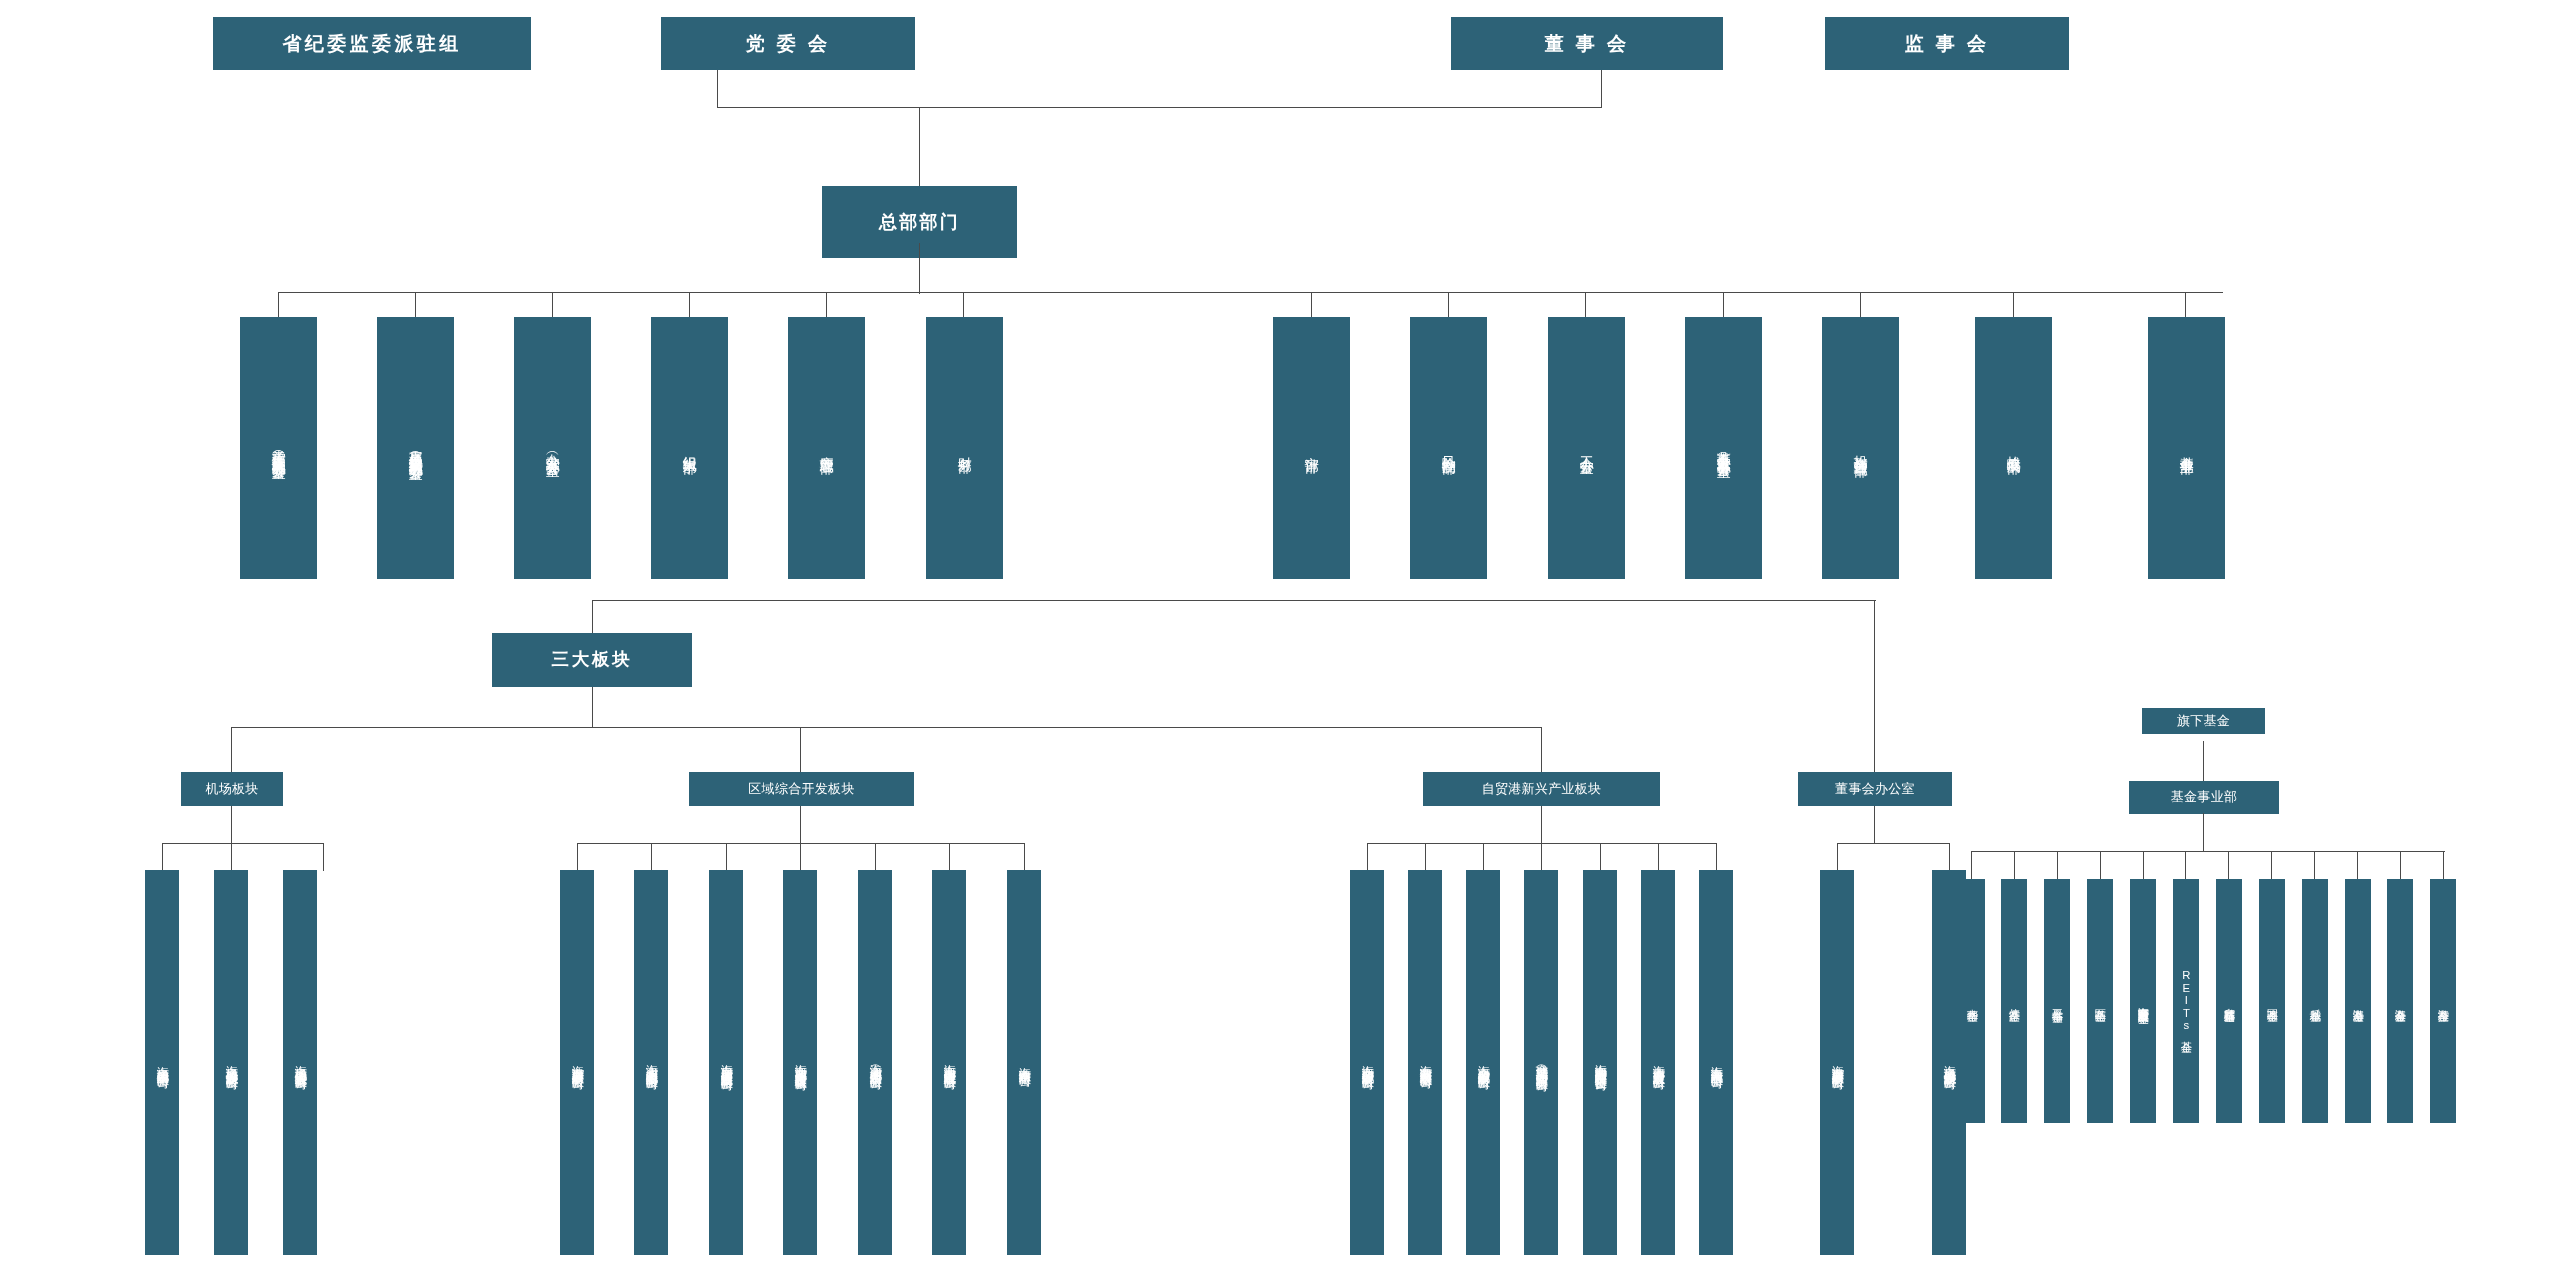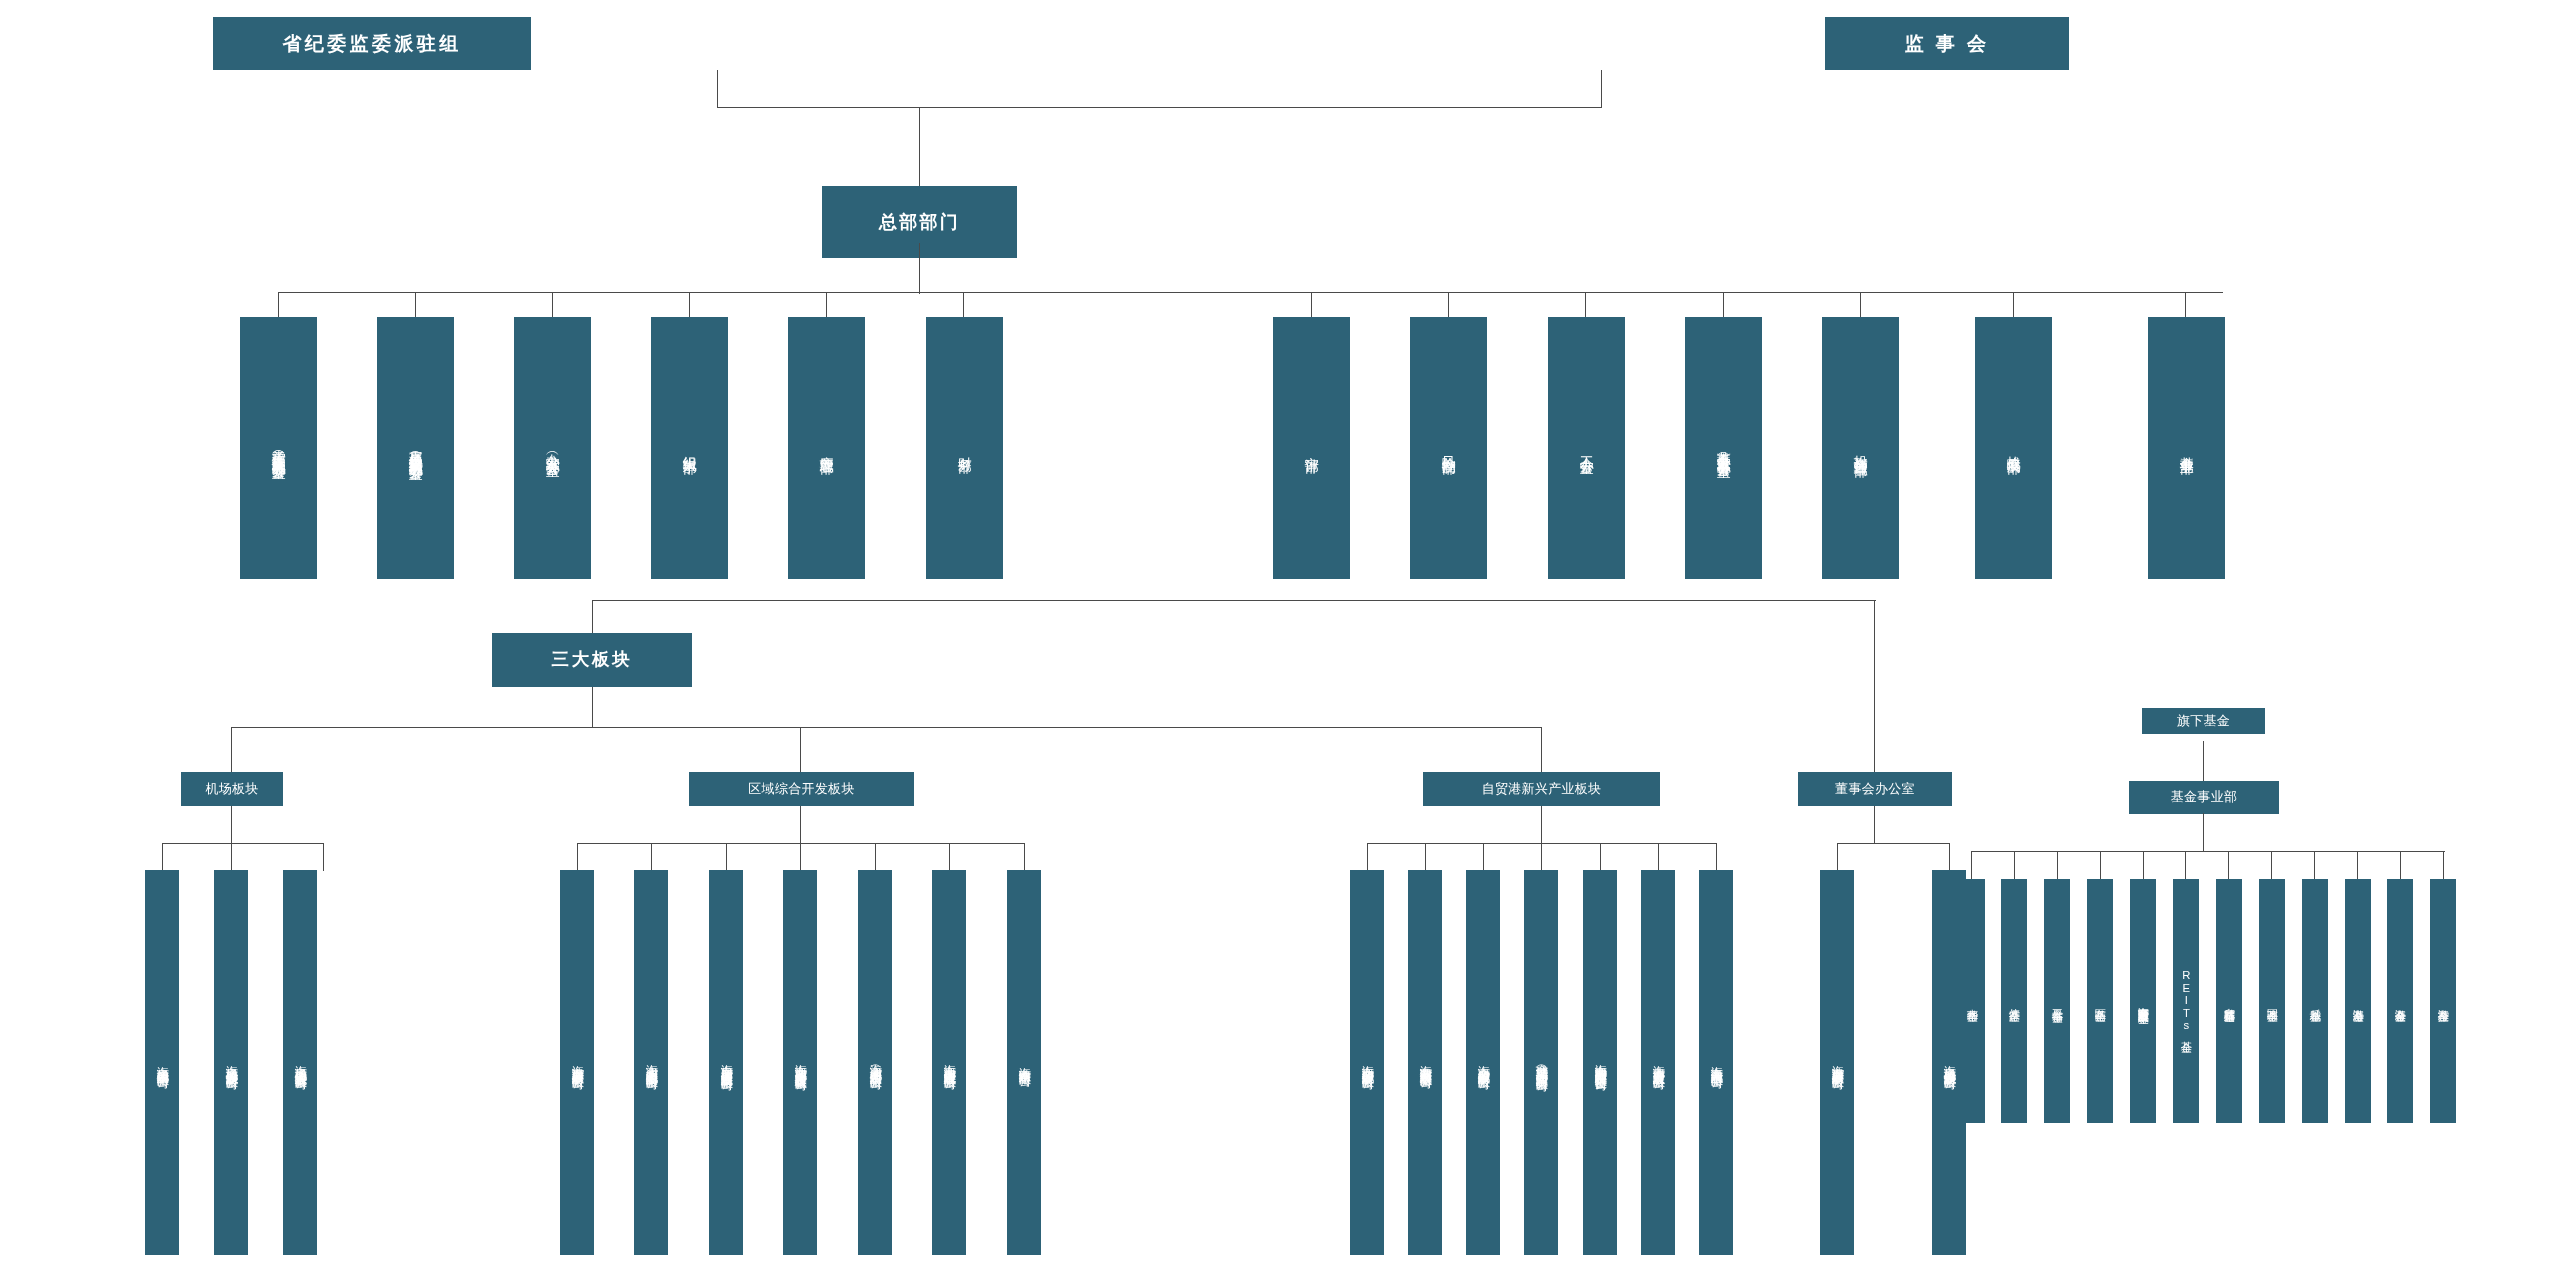--- a/index.html
+++ b/index.html
@@ -40,21 +40,27 @@
 </style>
 </head>
 <body>
 
 <div id="canvas">
 
   <div class="node horiz t-top" style="left:213px;top:17px;width:318px;height:53px;">
     <span>省纪委监委派驻组</span>
   </div>
 
-
+  <div class="node horiz t-top" style="left:661px;top:17px;width:254px;height:53px;">
+    <span>党 委 会</span>
+  </div>
+
+  <div class="node horiz t-top" style="left:1451px;top:17px;width:272px;height:53px;">
+    <span>董 事 会</span>
+  </div>
 
   <div class="node horiz t-top" style="left:1825px;top:17px;width:244px;height:53px;">
     <span>监 事 会</span>
   </div>
 
   <div class="line vline" style="left:717px;top:70px;height:38px;"></div>
   <div class="line vline" style="left:1601px;top:70px;height:38px;"></div>
   <div class="line hline" style="left:717px;top:107px;width:884px;"></div>
   <div class="line vline" style="left:919px;top:107px;height:79px;"></div>
 

